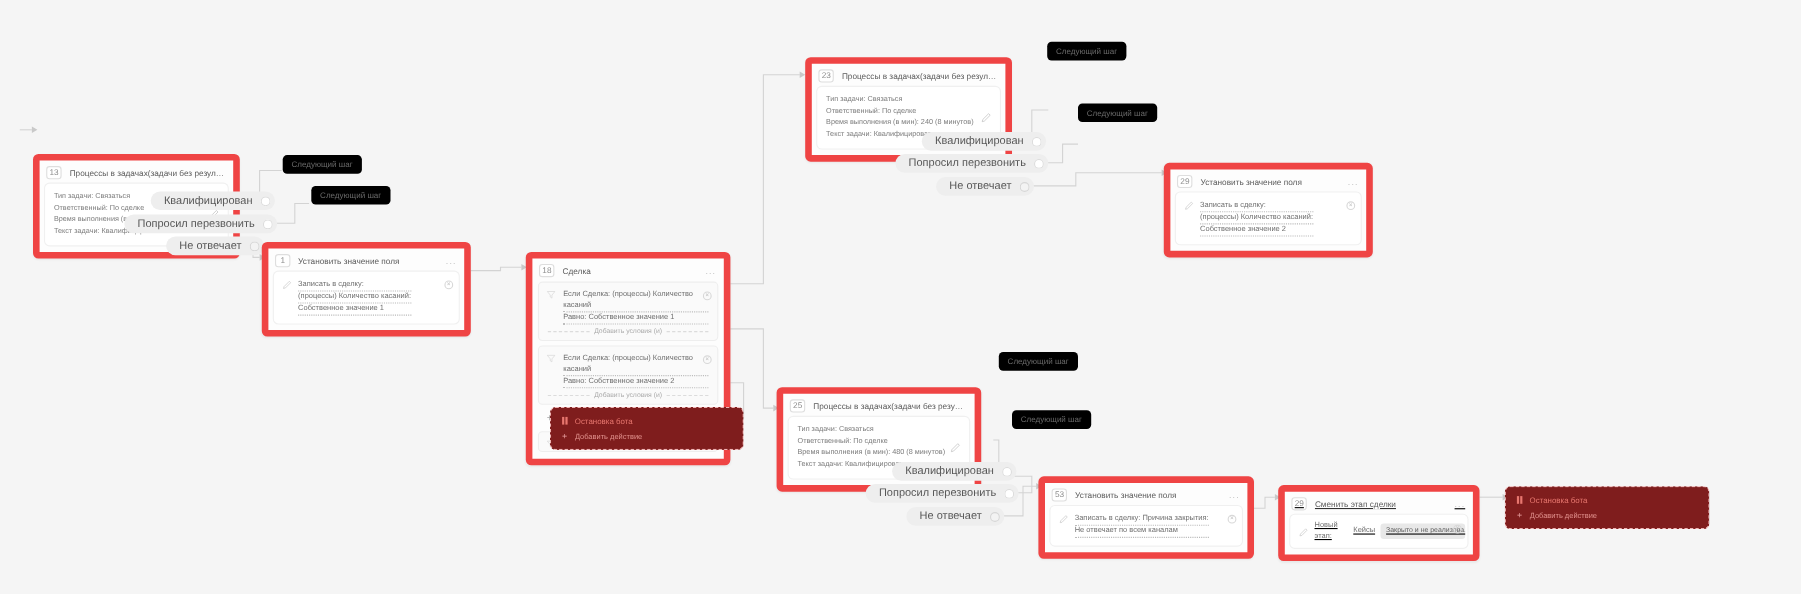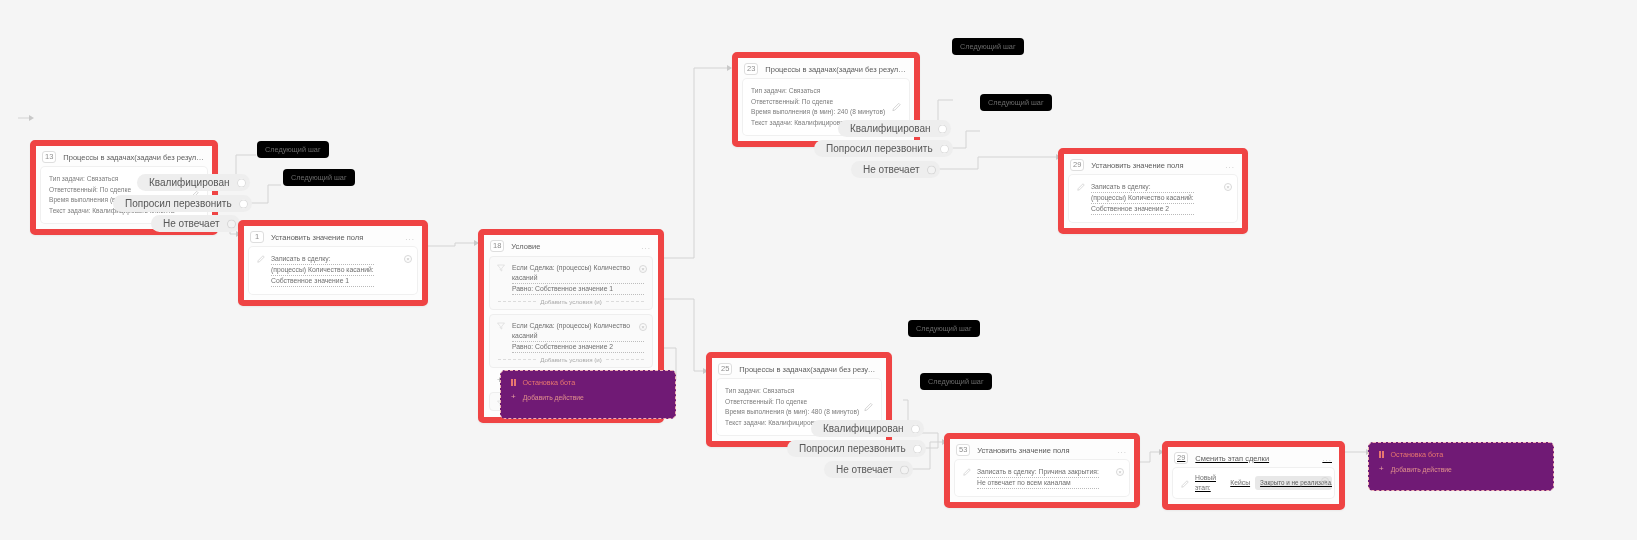--- a/index.html
+++ b/index.html
@@ -98,22 +98,22 @@
     font-size:7.3px; color:#6a6a6a;
     padding:4px 8px;
     white-space:nowrap;
   }
 
   
   .stopwrap {
     position:absolute;
     border:1px dashed #f0b4b4;
     border-radius:5px;
-    background:#701a75;
-    padding:5px 6px 16px 6px;
+    background:#7f1d1d;
+    padding:5px 6px 6px 6px;
   }
   .stop-row { display:flex; align-items:center; gap:7px; padding:2px 2px 4px 4px; }
   .stop-bars { display:flex; gap:1.5px; }
   .stop-bars i { display:block; width:1.5px; height:7px; background:#e8776f; }
   .stop-label { font-size:7.2px; color:#e8776f; }
   .add-row { display:flex; align-items:center; gap:7px; padding:2px 2px 1px 4px; }
   .plus { color:#e8a0a0; font-size:8px; line-height:8px; }
   .add-label { font-size:6.8px; color:#e0908c; }
 
   
@@ -252,21 +252,21 @@
           <div class="u">Собственное значение 1</div>
         </div>
       </div>
       <div class="round-x">×</div>
     </div>
   </div>
 
   <div class="node" style="left:478px; top:229px; width:186px;">
     <div class="node-head">
       <span class="node-num">18</span>
-      <span class="node-title">Условие</span>
+      <span class="node-title">Сделка</span>
       <span class="node-dots">...</span>
     </div>
 
     <div class="cond-card">
       <svg class="cond-ico" viewBox="0 0 16 16">
         <polygon points="1,2 15,2 9.5,8.5 9.5,14 6.5,12 6.5,8.5" fill="none" stroke="#a6a6a6" stroke-width="1.2"></polygon>
       </svg>
       <div class="cond-text">
         <div class="u">Если Сделка: (процессы) Количество касаний</div>
         <div class="u">Равно: Собственное значение 1</div>

